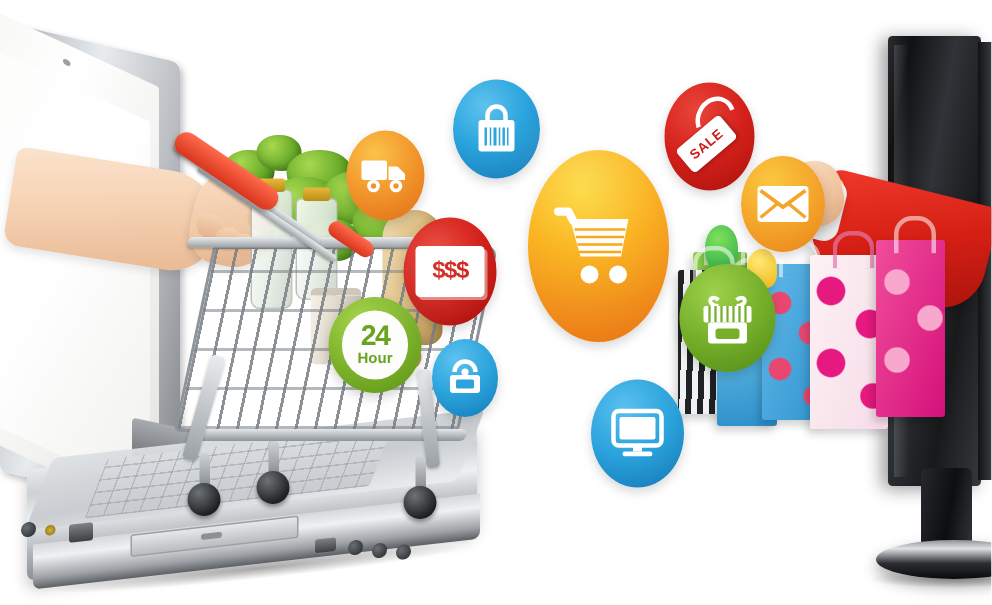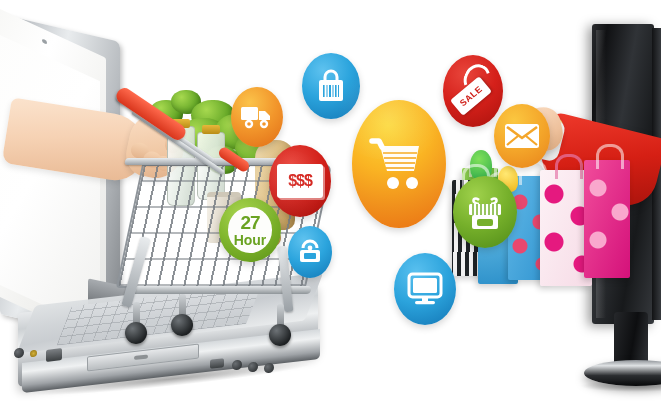--- a/index.html
+++ b/index.html
@@ -226,21 +226,21 @@
     position:absolute;border-radius:50%;
     background:radial-gradient(circle at 36% 26%,#a8d44f 0%,#7fb52c 48%,#5a9015 100%);
     display:flex;align-items:center;justify-content:center;
     box-shadow:0 3px 7px rgba(0,0,0,.18);
   }
   .b24 .inner{
     background:#fdfdfb;border-radius:50%;width:72%;height:72%;
     display:flex;flex-direction:column;align-items:center;justify-content:center;line-height:1;
   }
   .b24 .t24{color:#6aa322;font-weight:bold;font-size:19px;letter-spacing:-1px;}
-  .b24 .thour{color:#6aa322;font-weight:bold;font-size:14px;margin-top:1px;}
+  .b24 .thour{color:#6aa322;font-weight:bold;font-size:10px;margin-top:1px;}
 
   .card-money{
     position:relative;width:46px;height:34px;background:#fff;border-radius:3px;
     display:flex;align-items:center;justify-content:center;
     box-shadow:2px 2px 0 rgba(255,255,255,.45);
   }
   .card-money .dollars{color:#d4211b;font-weight:bold;font-size:16px;letter-spacing:-1px;}
 
   .tagsale{
     position:relative;width:38px;height:20px;background:#fff;border-radius:3px;
@@ -465,21 +465,21 @@
         <line x1="28" y1="12" x2="28" y2="23"></line>
         <line x1="32" y1="12" x2="32" y2="23"></line>
       </g>
       <rect x="7" y="23" width="26" height="14" rx="2" fill="#fff"></rect>
       <rect x="12" y="27" width="16" height="7" rx="2" fill="#76b02b"></rect>
     </svg>
   </div>
 
   <div class="b24" style="left:219px;top:198px;width:62px;height:64px;">
     <div class="inner">
-      <span class="t24">27</span>
+      <span class="t24">24</span>
       <span class="thour">Hour</span>
     </div>
   </div>
 
   <div class="bub b-phone" style="left:288px;top:226px;width:44px;height:52px;">
     <svg class="ico" width="28" height="26" viewBox="0 0 28 26">
       <path d="M7 9a7 7 0 0 1 14 0" stroke="#fff" stroke-width="3" fill="none"></path>
       <circle cx="14" cy="9" r="2.4" fill="#fff"></circle>
       <rect x="4" y="11" width="20" height="12" rx="2" fill="#fff"></rect>
       <rect x="8" y="14" width="12" height="6" rx="1" fill="#2ba4dd"></rect>

